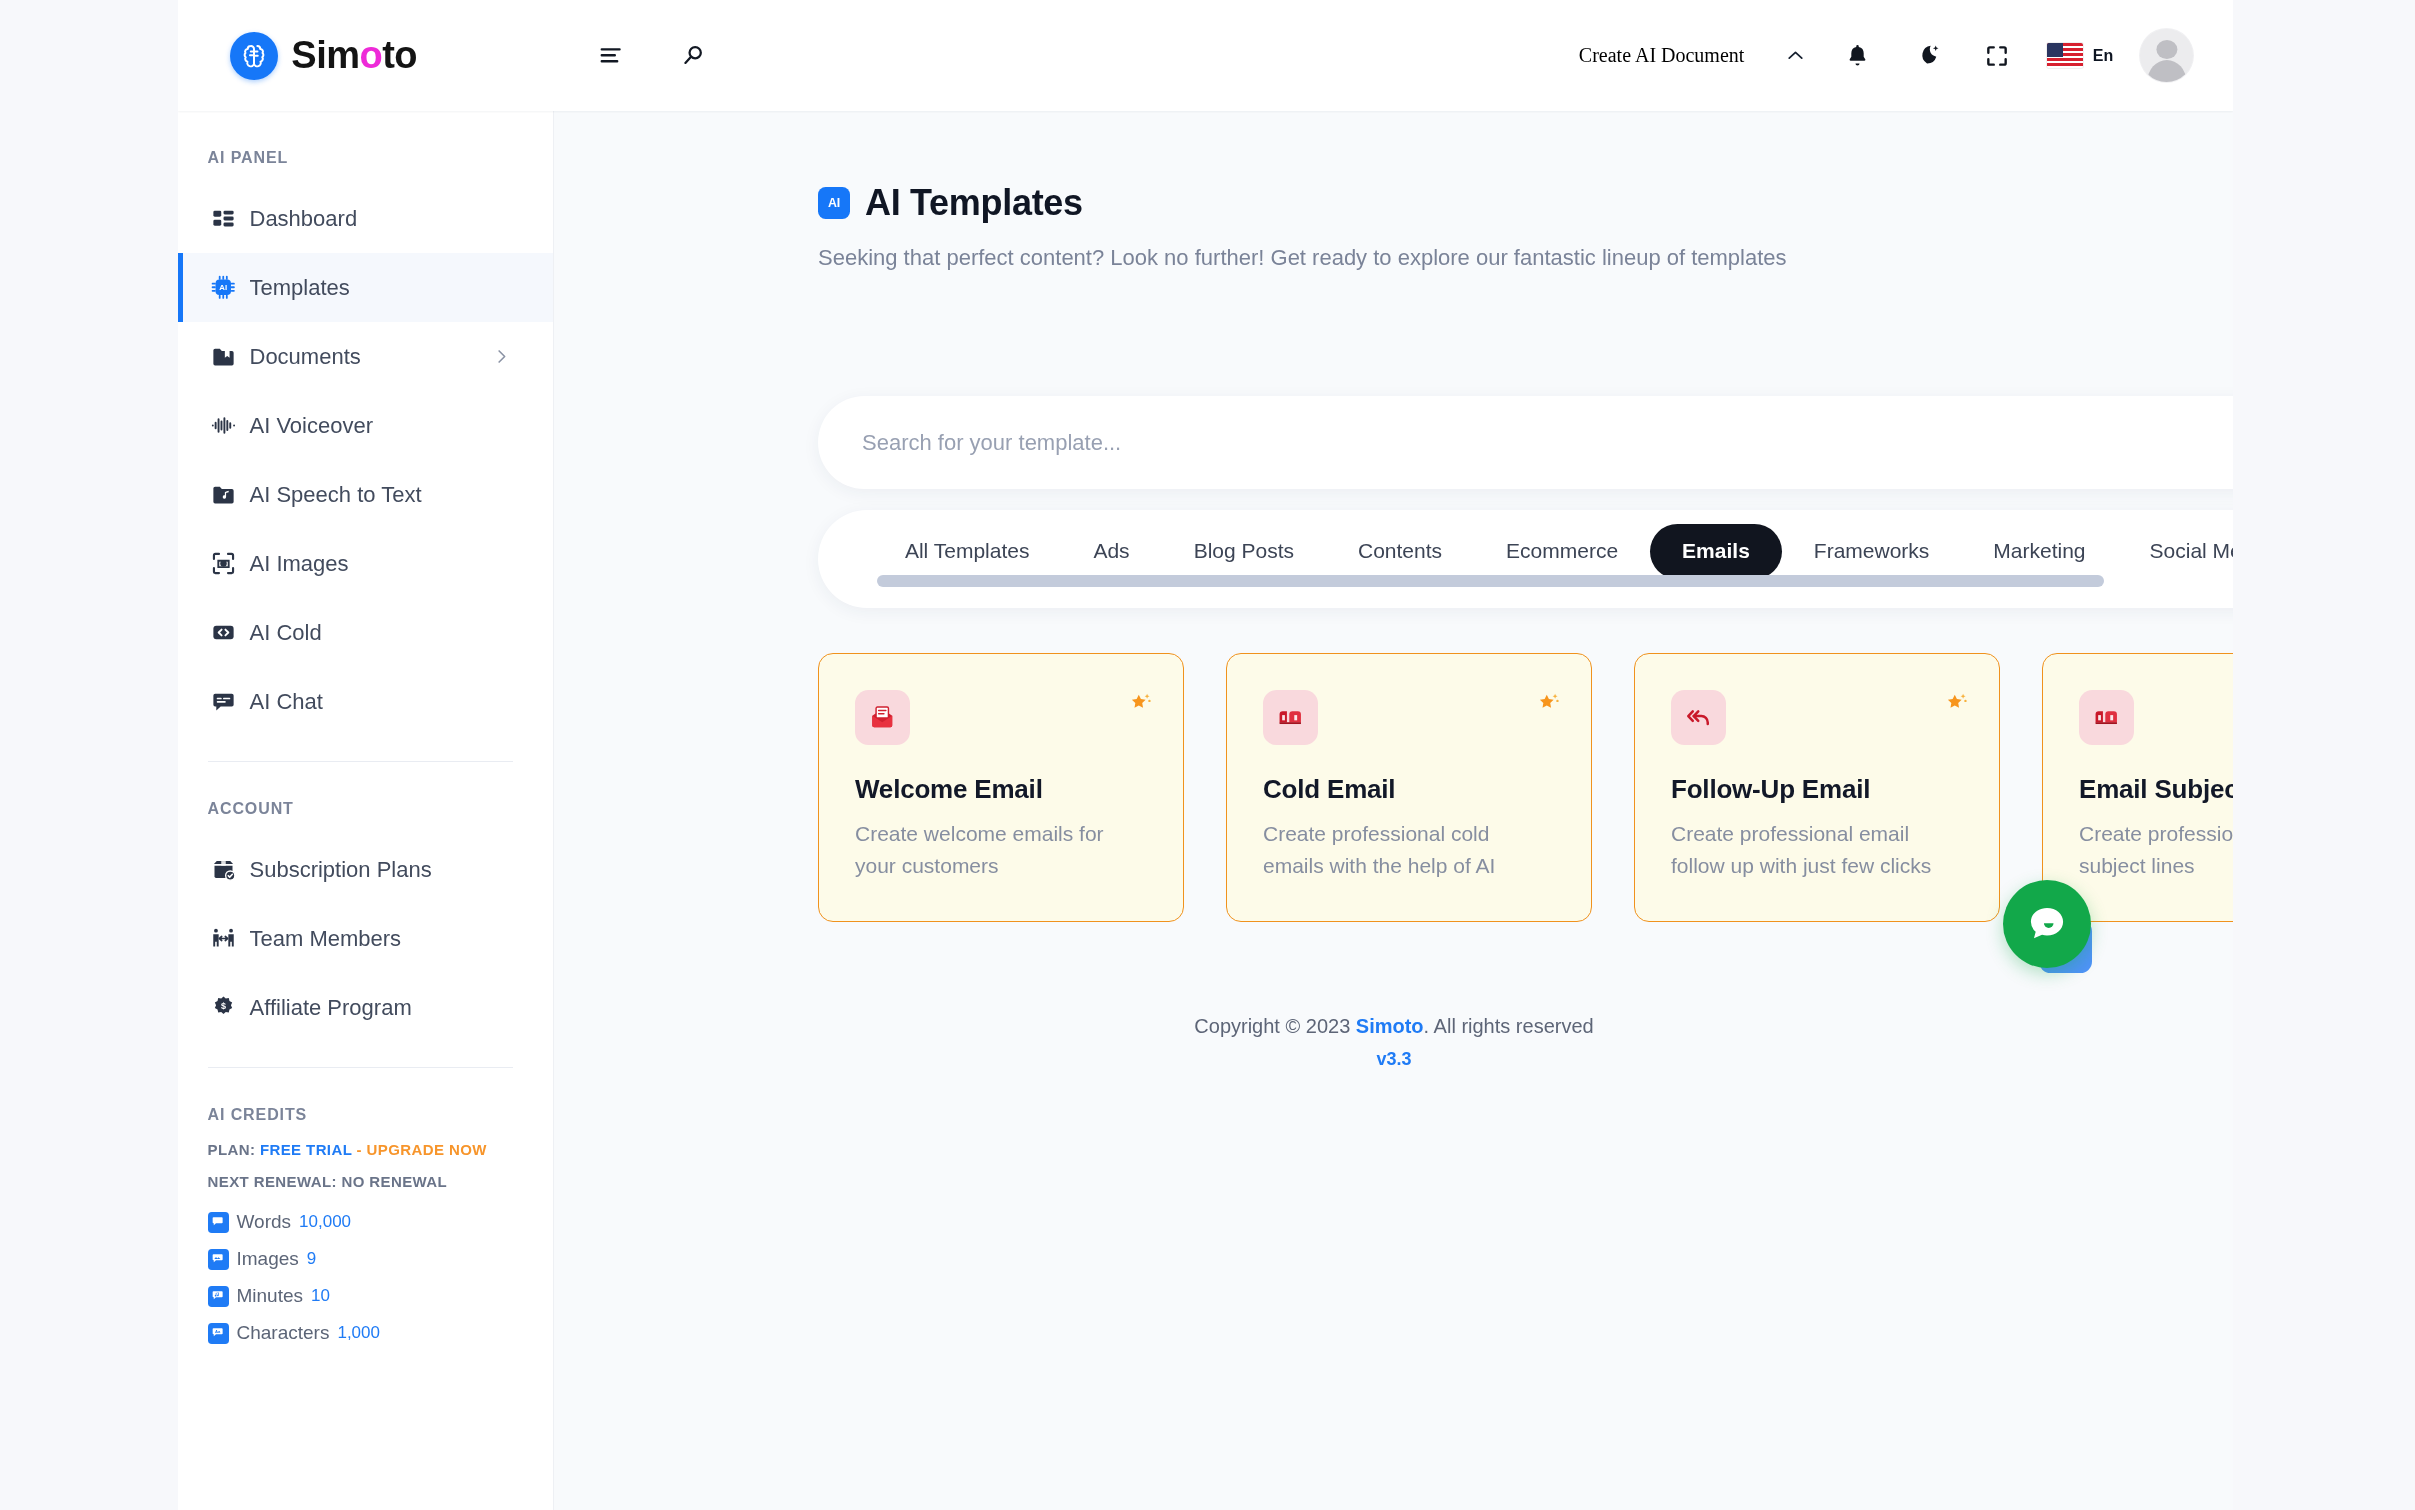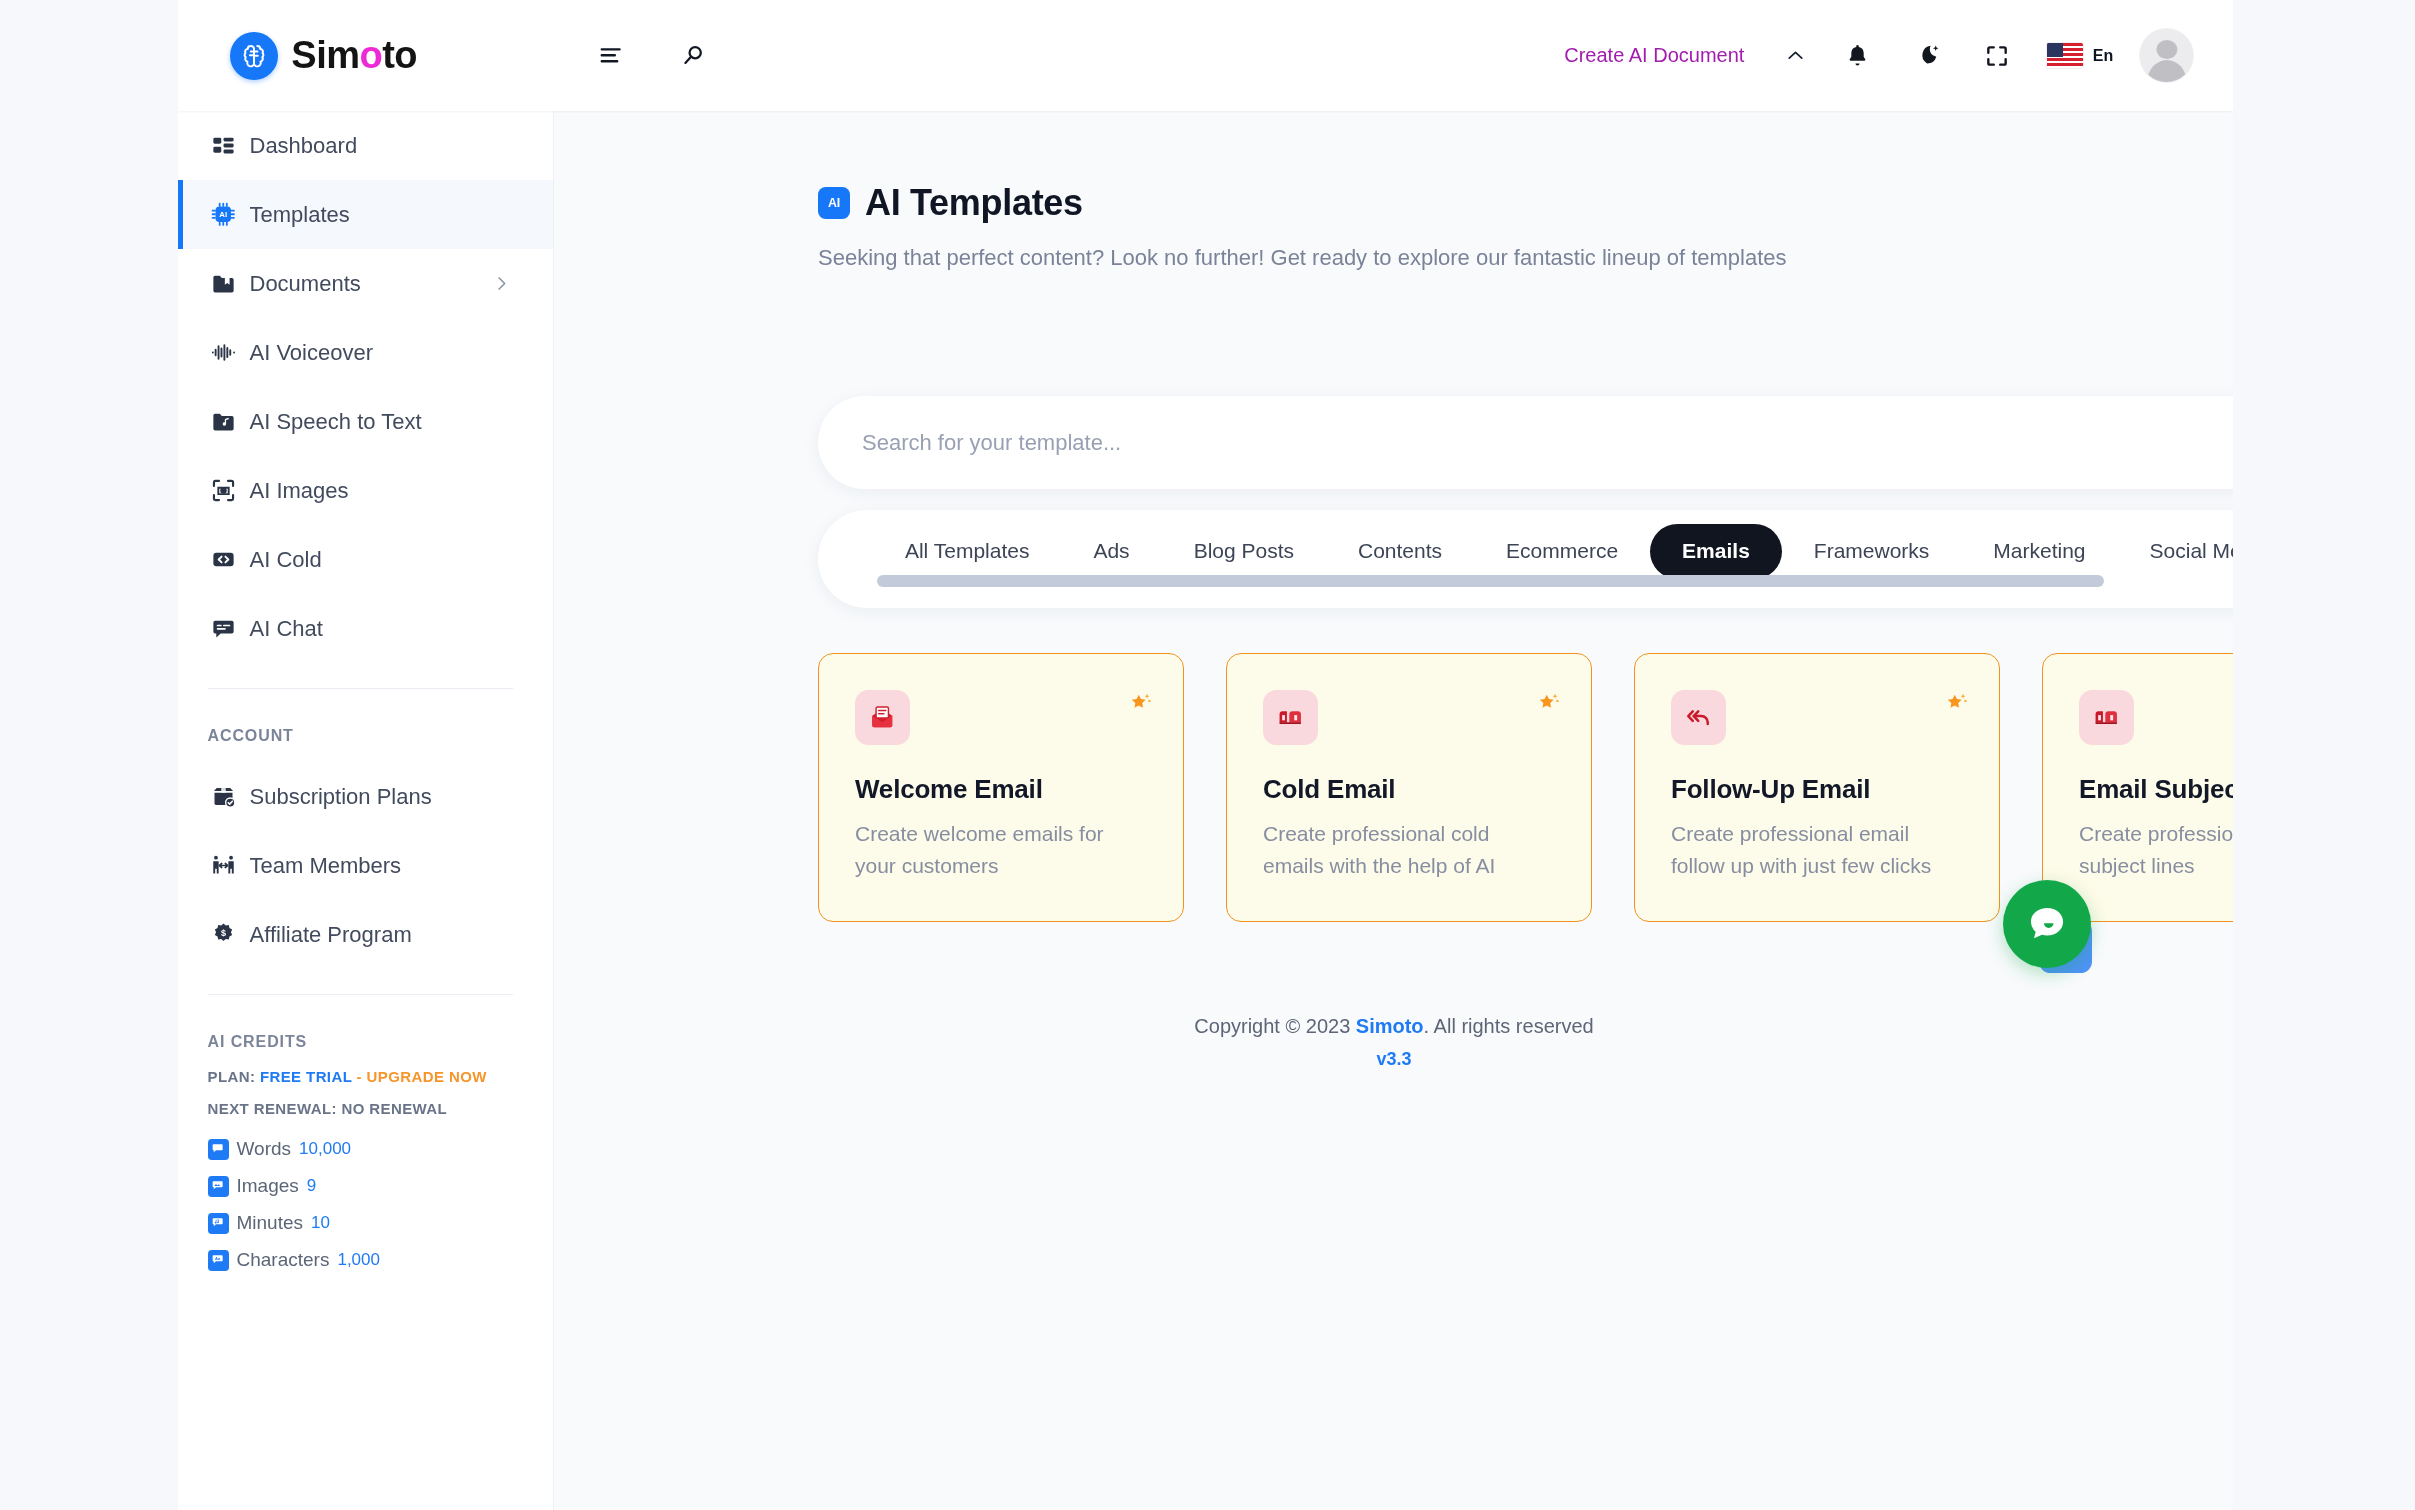--- a/index.html
+++ b/index.html
@@ -53,22 +53,22 @@
     width: 38px; height: 38px;
     display: flex; align-items: center; justify-content: center;
     cursor: pointer; color: #1f2533;
   }
   .hdr-right {
     margin-left: auto;
     display: flex; align-items: center; gap: 0px;
     padding-right: 40px;
   }
   .create-doc {
-    font-size: 20px; color: #a21caf; white-space: nowrap;
-    cursor: pointer; padding-right: 25px;
+    font-size: 20px; color: #000000; white-space: nowrap;
+    cursor: pointer; padding-right: 25px; font-family: Liberation Serif, serif;
   }
   .chev-btn { width: 53px; height: 42px; display:flex; align-items:center; justify-content:center; cursor:pointer; }
   .hdr-icon { width: 70px; height: 44px; display:flex; align-items:center; justify-content:center; cursor:pointer; color:#111723; }
   .lang {
     display: flex; align-items: center; gap: 9.5px;
     cursor: pointer; padding: 0 21px 0 15px;
   }
   .flag {
     width: 36px; height: 25px; border-radius: 1.9px; overflow: hidden;
     position: relative; background: #fff; flex: 0 0 auto;
@@ -284,20 +284,21 @@
       </span>
       <span class="avatar">
         <span class="head"></span>
           <span class="body"></span>
       </span>
     </div>
   </div>
 
   <div class="sidebar">
 
+    <div class="side-caption">AI PANEL</div>
 
     <div class="nav-item">
       <span class="nav-ico">
         <svg width="27" height="27" viewBox="0 0 24 24" fill="#2b3446">
             <rect x="3" y="5" width="7" height="5.5" rx="1.3"></rect>
             <rect x="3" y="13" width="7" height="5.5" rx="1.3"></rect>
             <rect x="12" y="5" width="9" height="3.4" rx="1.2"></rect>
             <rect x="12" y="10.3" width="9" height="3.4" rx="1.2"></rect>
             <rect x="12" y="15.6" width="9" height="3.4" rx="1.2"></rect>
           </svg>

